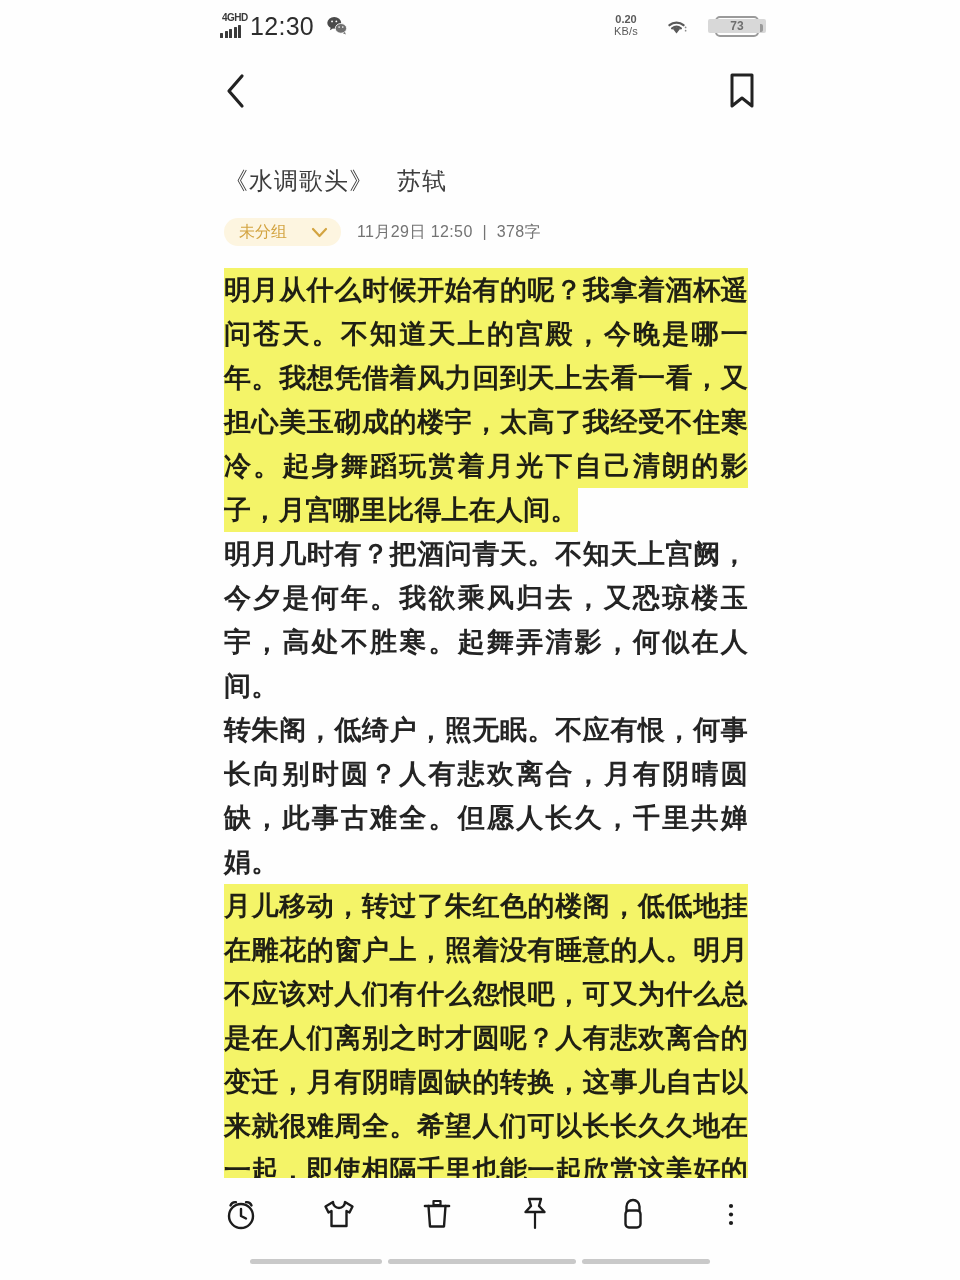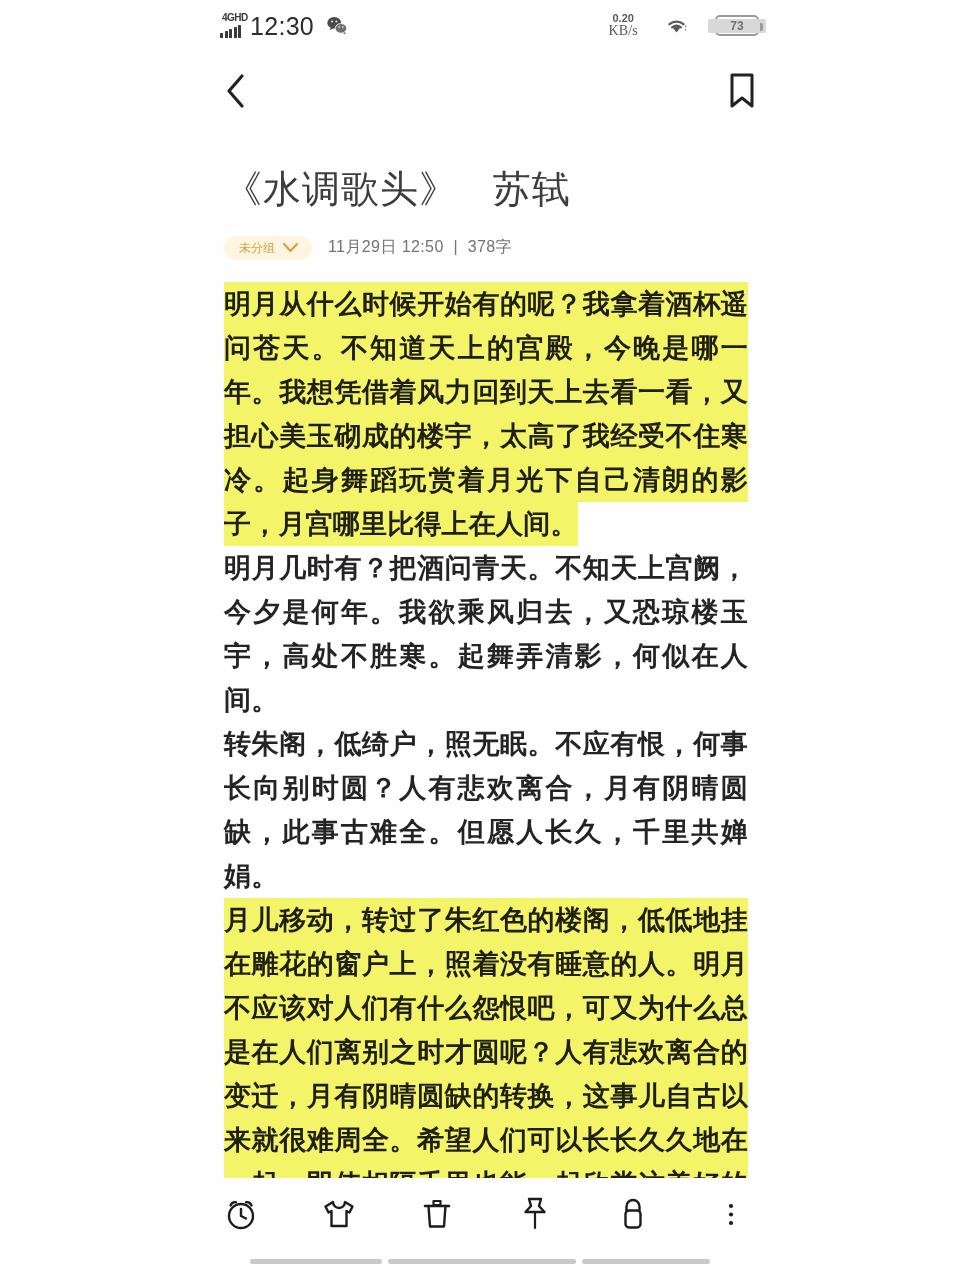--- a/index.html
+++ b/index.html
@@ -75,21 +75,21 @@
     line-height: 1;
   }
   .wechat-icon { width: 22px; height: 22px; margin-left: 3px; }
   .net-speed {
     font-size: 11px;
     line-height: 1.05;
     text-align: center;
     color: #5a5a5a;
     font-weight: 600;
   }
-  .net-speed small { display: block; font-size: 14px; font-weight: 500; letter-spacing: 0.2px; font-family: Liberation Serif, serif; }
+  .net-speed small { display: block; font-size: 11px; font-weight: 500; letter-spacing: 0.2px; }
   .wifi-icon { width: 23px; height: 19px; }
   .battery {
     width: 44px; height: 21px;
     border: 2px solid #9a9a9a;
     border-radius: 5px;
     position: relative;
     display: flex; align-items: center; justify-content: center;
   }
   .battery::after {
     content: ""; position: absolute; right: -6px; top: 6px;
@@ -116,43 +116,43 @@
     cursor: pointer;
   }
 
   
   .content {
     flex: 1 1 auto;
     padding: 0 212px 0 224px;
     overflow: hidden;
   }
   .doc-title {
-    font-size: 38px;
+    font-size: 24px;
     font-weight: 400;
     color: #3d3d3d;
     letter-spacing: 1px;
     margin-top: 36px;
     line-height: 1.25;
     white-space: pre;
   }
   .meta-row {
     display: flex;
     align-items: center;
     gap: 16px;
     margin-top: 22px;
   }
   .group-chip {
     display: inline-flex;
     align-items: center;
-    gap: 7px;
+    gap: 24px;
     background: #fdf5e0;
     color: #d3a441;
     border-radius: 16px;
     padding: 6px 13px 6px 15px;
-    font-size: 12px;
+    font-size: 16px;
     cursor: pointer;
     line-height: 1;
   }
   .chip-caret { display: block; }
   .meta-text {
     font-size: 16px;
     color: #737373;
     letter-spacing: 0.4px;
     white-space: pre;
   }

